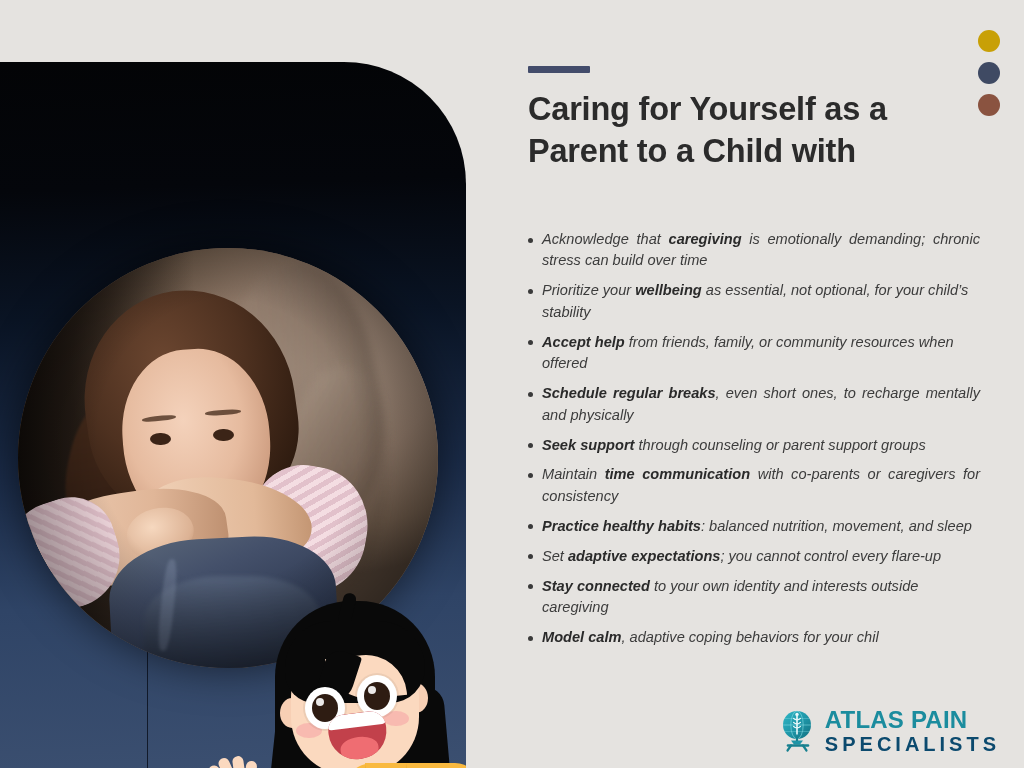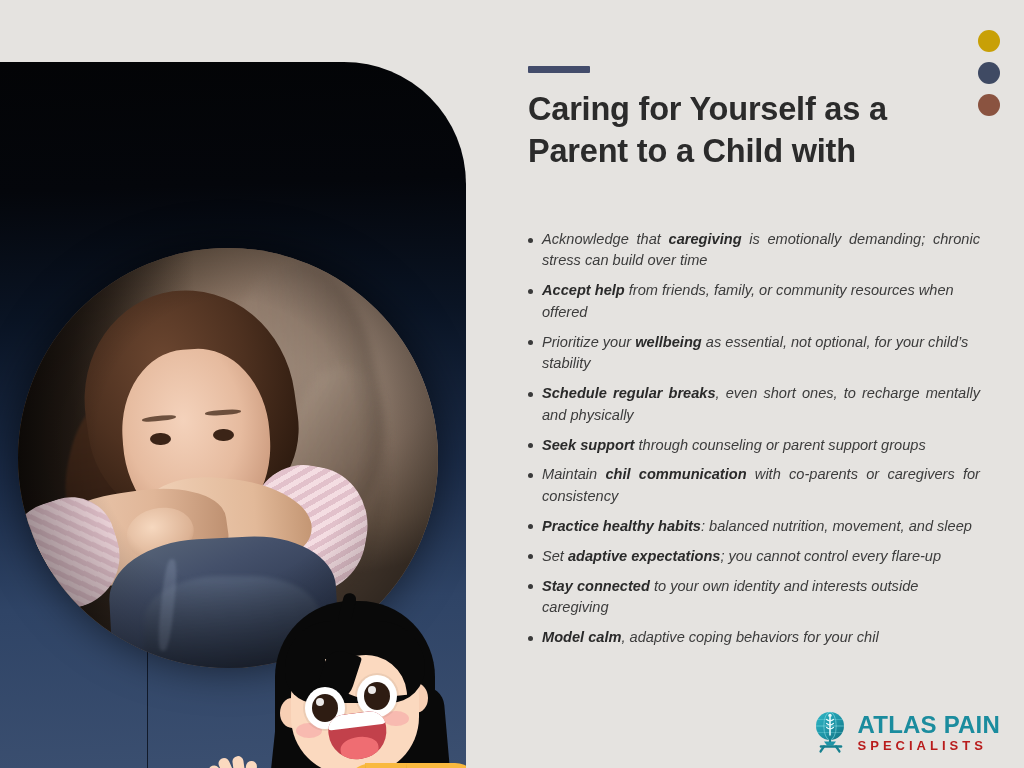--- a/index.html
+++ b/index.html
@@ -311,22 +311,22 @@
     position:absolute; right:24px; bottom:14px;
     display:flex; align-items:center; gap:7px;
   }
   #logo-mark { width:40px; height:44px; flex:0 0 auto; }
   #logo-text { display:flex; flex-direction:column; line-height:1; }
   #logo-line1 {
     font-size:24px; font-weight:700; color:#1B8C9E;
     letter-spacing:.2px;
   }
   #logo-line2 {
-    font-size:13px; font-weight:600; color:#b91c1c;
-    letter-spacing:4.0px; text-align:left; margin-top:2px;
+    font-size:20px; font-weight:600; color:#0c4a6e;
+    letter-spacing:4.0px; text-align:center; margin-top:2px;
   }
 </style>
 </head>
 <body>
 
 <div id="slide">
 
   <div id="left-panel">
 
     <div id="hairline"></div>
@@ -399,37 +399,37 @@
       </h1>
     </div>
 
     <ul id="bullets">
         <li class="bullet-row" style="list-style: none;">
           <span class="bullet-dot"></span>
           <span class="bullet-text">Acknowledge that <b>caregiving</b> is emotionally demanding; chronic stress can build over time</span>
         </li>
         <li class="bullet-row nojust" style="list-style: none;">
           <span class="bullet-dot"></span>
+          <span class="bullet-text">Prioritize your <b>wellbeing</b> as essential, not optional, for your child’s stability</span>
+        </li>
+        <li class="bullet-row nojust" style="list-style: none;">
+          <span class="bullet-dot"></span>
           <span class="bullet-text"><b>Accept help</b> from friends, family, or community resources when offered</span>
         </li>
-        <li class="bullet-row nojust" style="list-style: none;">
-          <span class="bullet-dot"></span>
-          <span class="bullet-text">Prioritize your <b>wellbeing</b> as essential, not optional, for your child’s stability</span>
-        </li>
         <li class="bullet-row" style="list-style: none;">
           <span class="bullet-dot"></span>
           <span class="bullet-text"><b>Schedule regular breaks</b>, even short ones, to recharge mentally and physically</span>
         </li>
         <li class="bullet-row" style="list-style: none;">
           <span class="bullet-dot"></span>
           <span class="bullet-text"><b>Seek support</b> through counseling or parent support groups</span>
         </li>
         <li class="bullet-row" style="list-style: none;">
           <span class="bullet-dot"></span>
-          <span class="bullet-text">Maintain <b>chil communication</b> with co-parents or caregivers for consistency</span>
+          <span class="bullet-text">Maintain <b>time communication</b> with co-parents or caregivers for consistency</span>
         </li>
         <li class="bullet-row" style="list-style: none;">
           <span class="bullet-dot"></span>
           <span class="bullet-text"><b>Practice healthy habits</b>: balanced nutrition, movement, and sleep</span>
         </li>
         <li class="bullet-row" style="list-style: none;">
           <span class="bullet-dot"></span>
           <span class="bullet-text">Set <b>adaptive expectations</b>; you cannot control every flare-up</span>
         </li>
         <li class="bullet-row nojust" style="list-style: none;">

